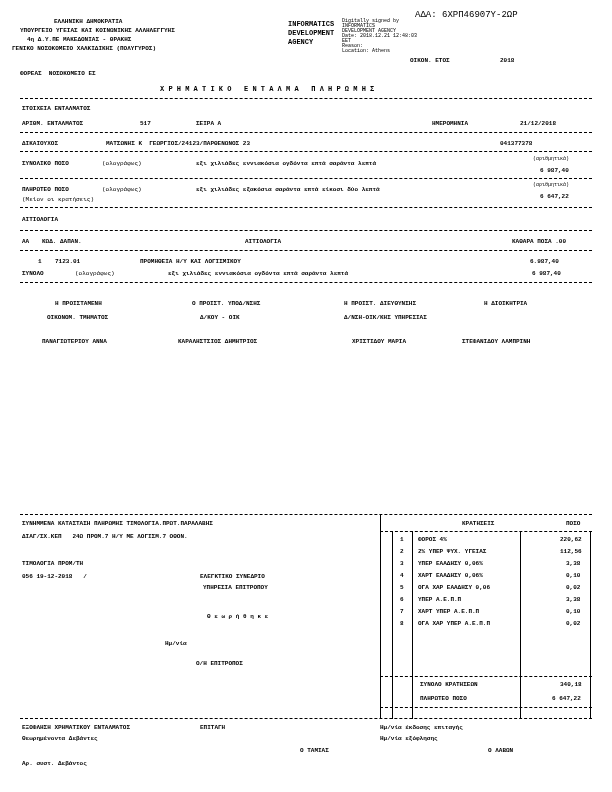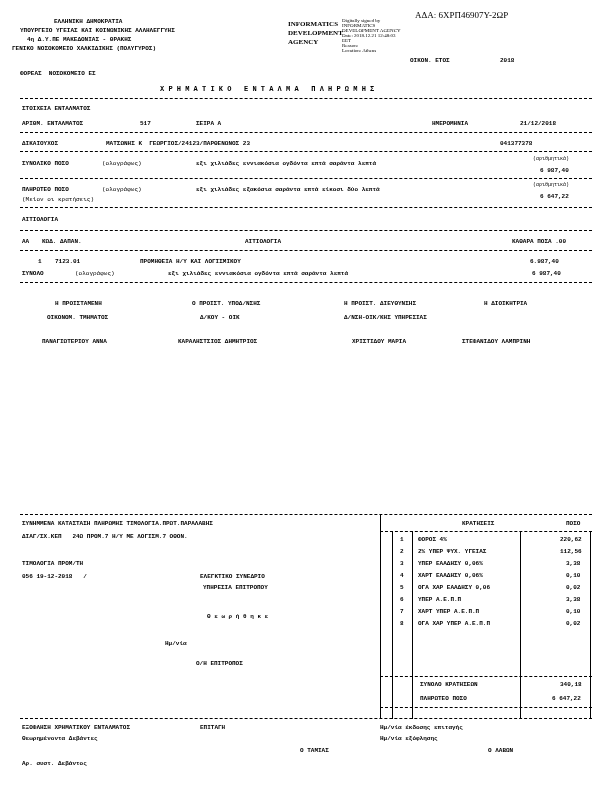--- a/index.html
+++ b/index.html
@@ -11,21 +11,21 @@
     position:relative;
     overflow:hidden;
   }
   .page { position:relative; width:612px; height:792px; }
   .t { position:absolute; white-space:pre; font-family:"Liberation Mono", monospace; }
   .fs5 { font-size:5px; }
   .fs6 { font-size:6px; }
   .fs7 { font-size:7px; }
   .fs9 { font-size:9px; }
   .b { font-weight:bold; }
-  .sans { font-family:Liberation Serif, serif; }
+  .sans { font-family:Liberation Mono, monospace; }
   .hr { position:absolute; border-top:1px dashed #000; height:0; }
   .vr { position:absolute; border-left:1px solid #000; width:0; }
   .logo-box { position:absolute; }
 </style>
 </head>
 <body>
 
 <div class="page">
 
   <div class="t fs9 sans" style="left:415px; top:10px;">ΑΔΑ: 6ΧΡΠ46907Υ-2ΩΡ</div>

